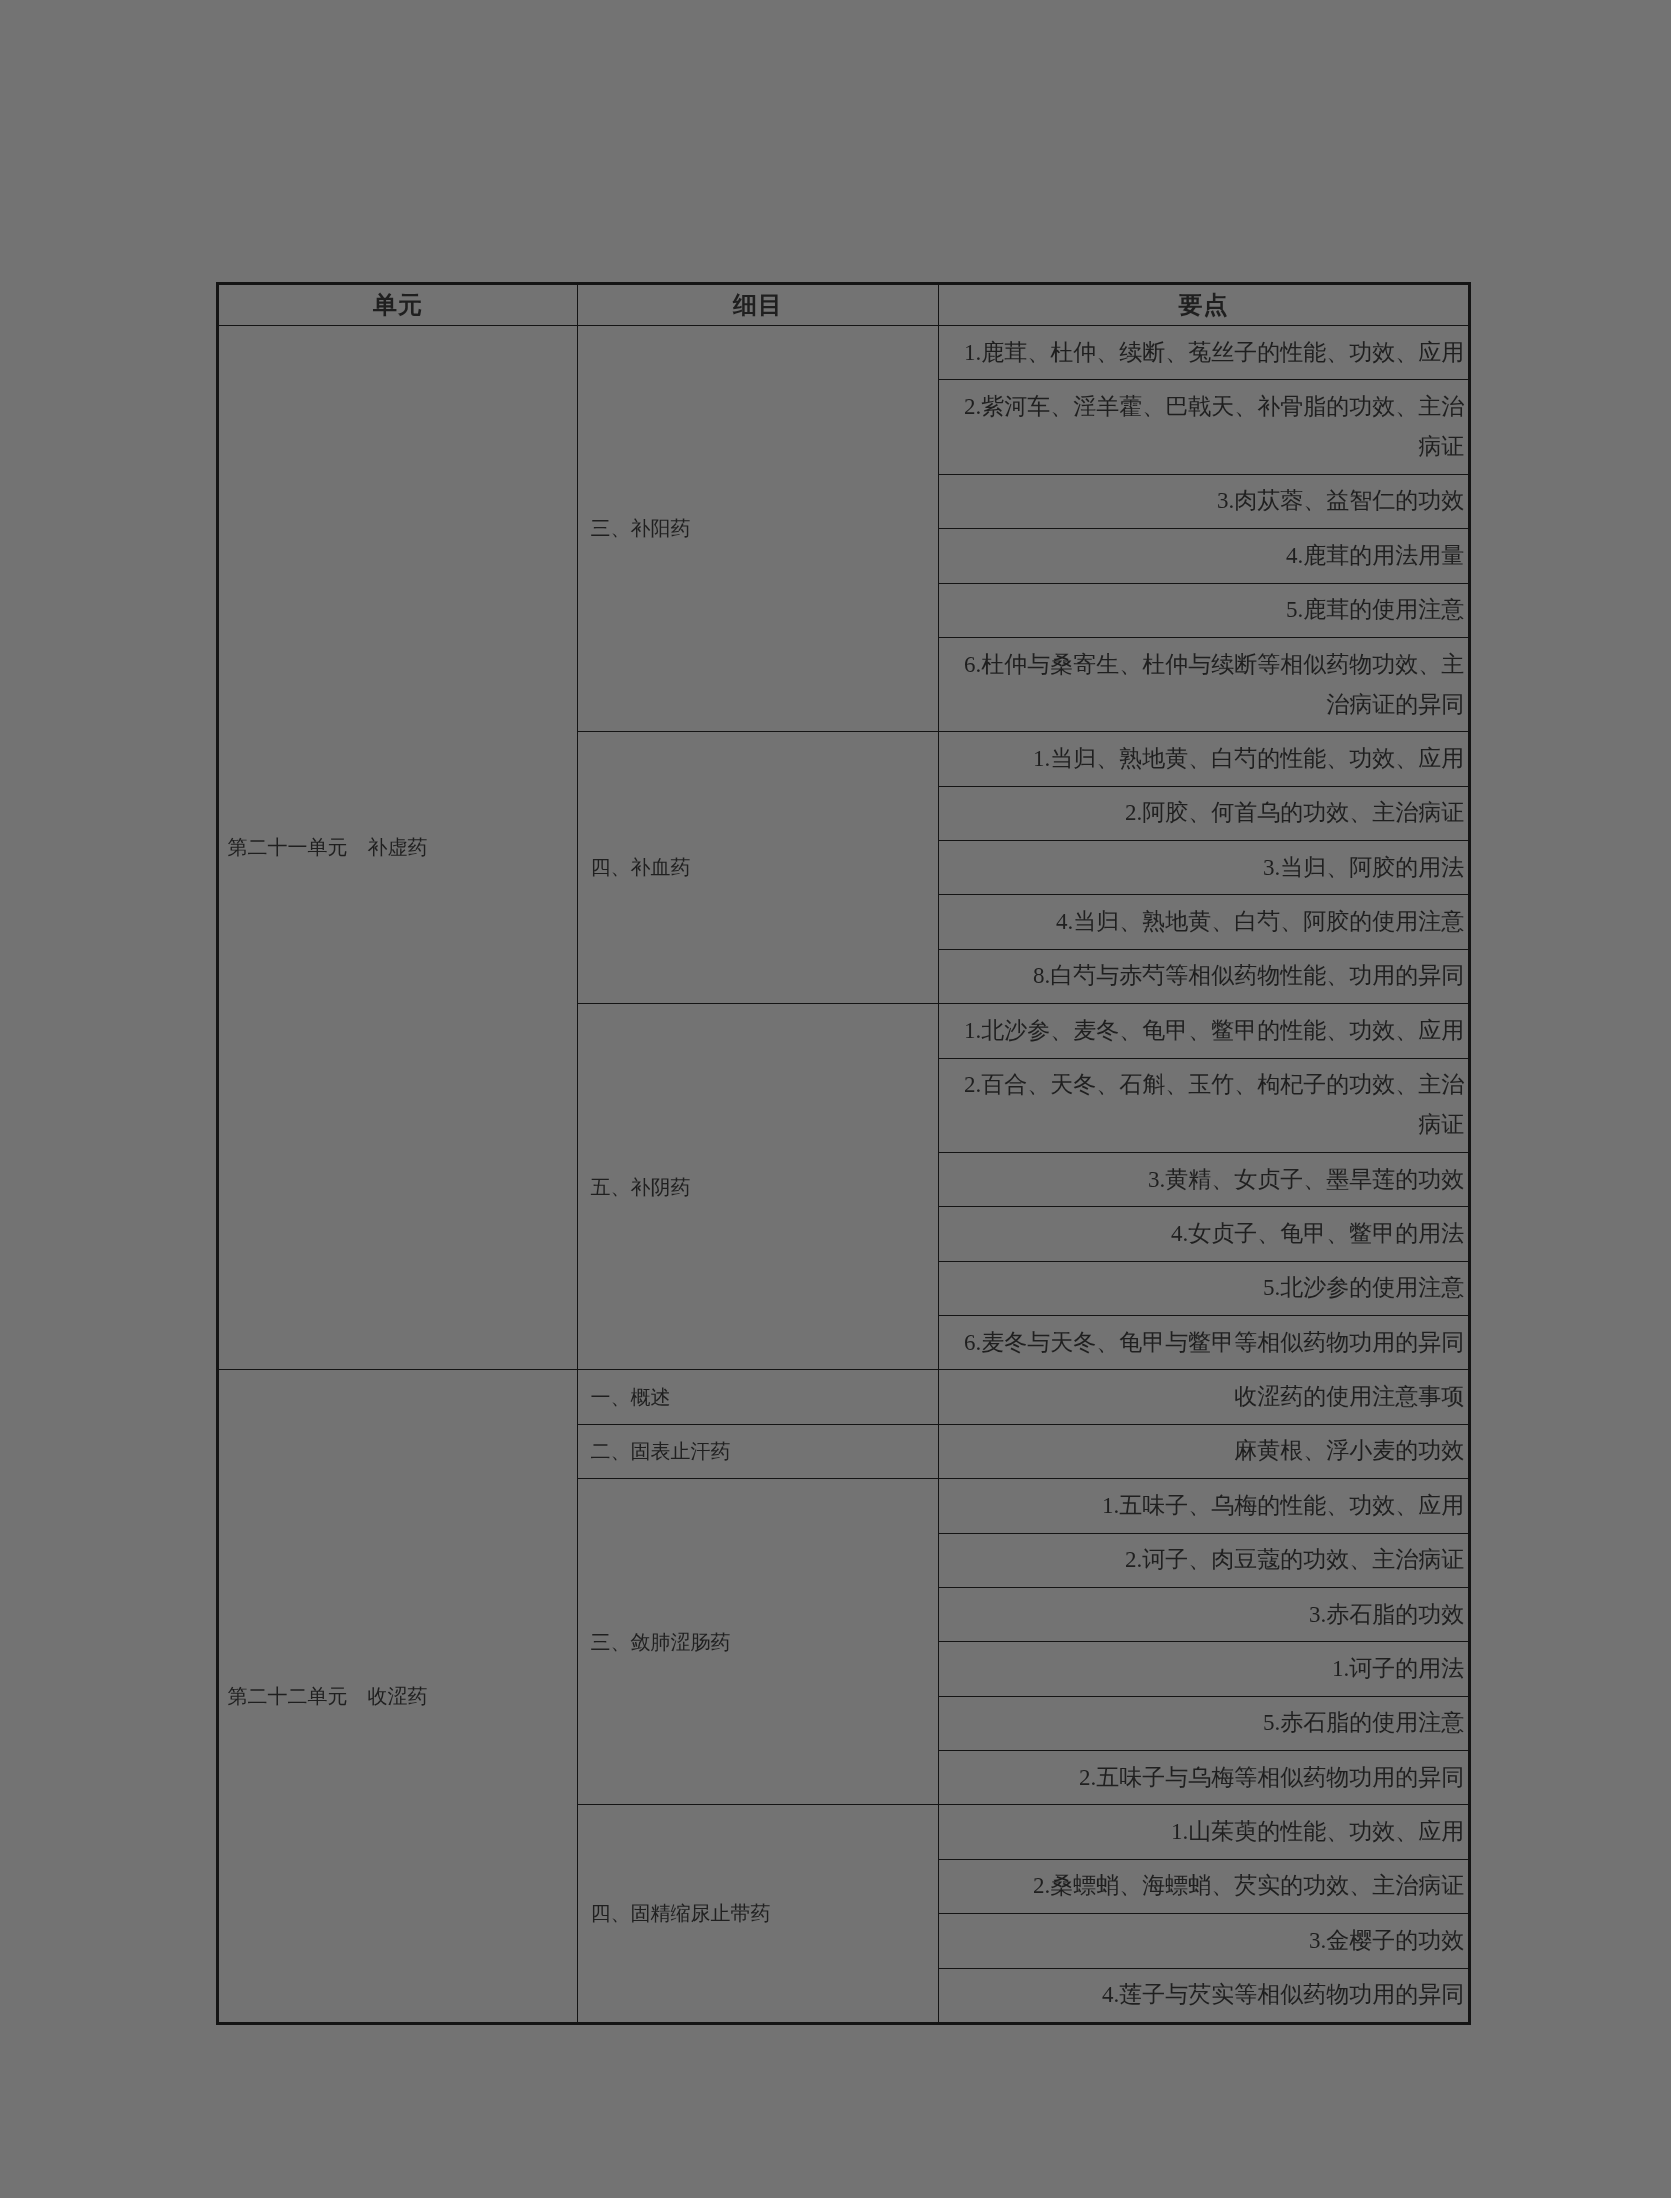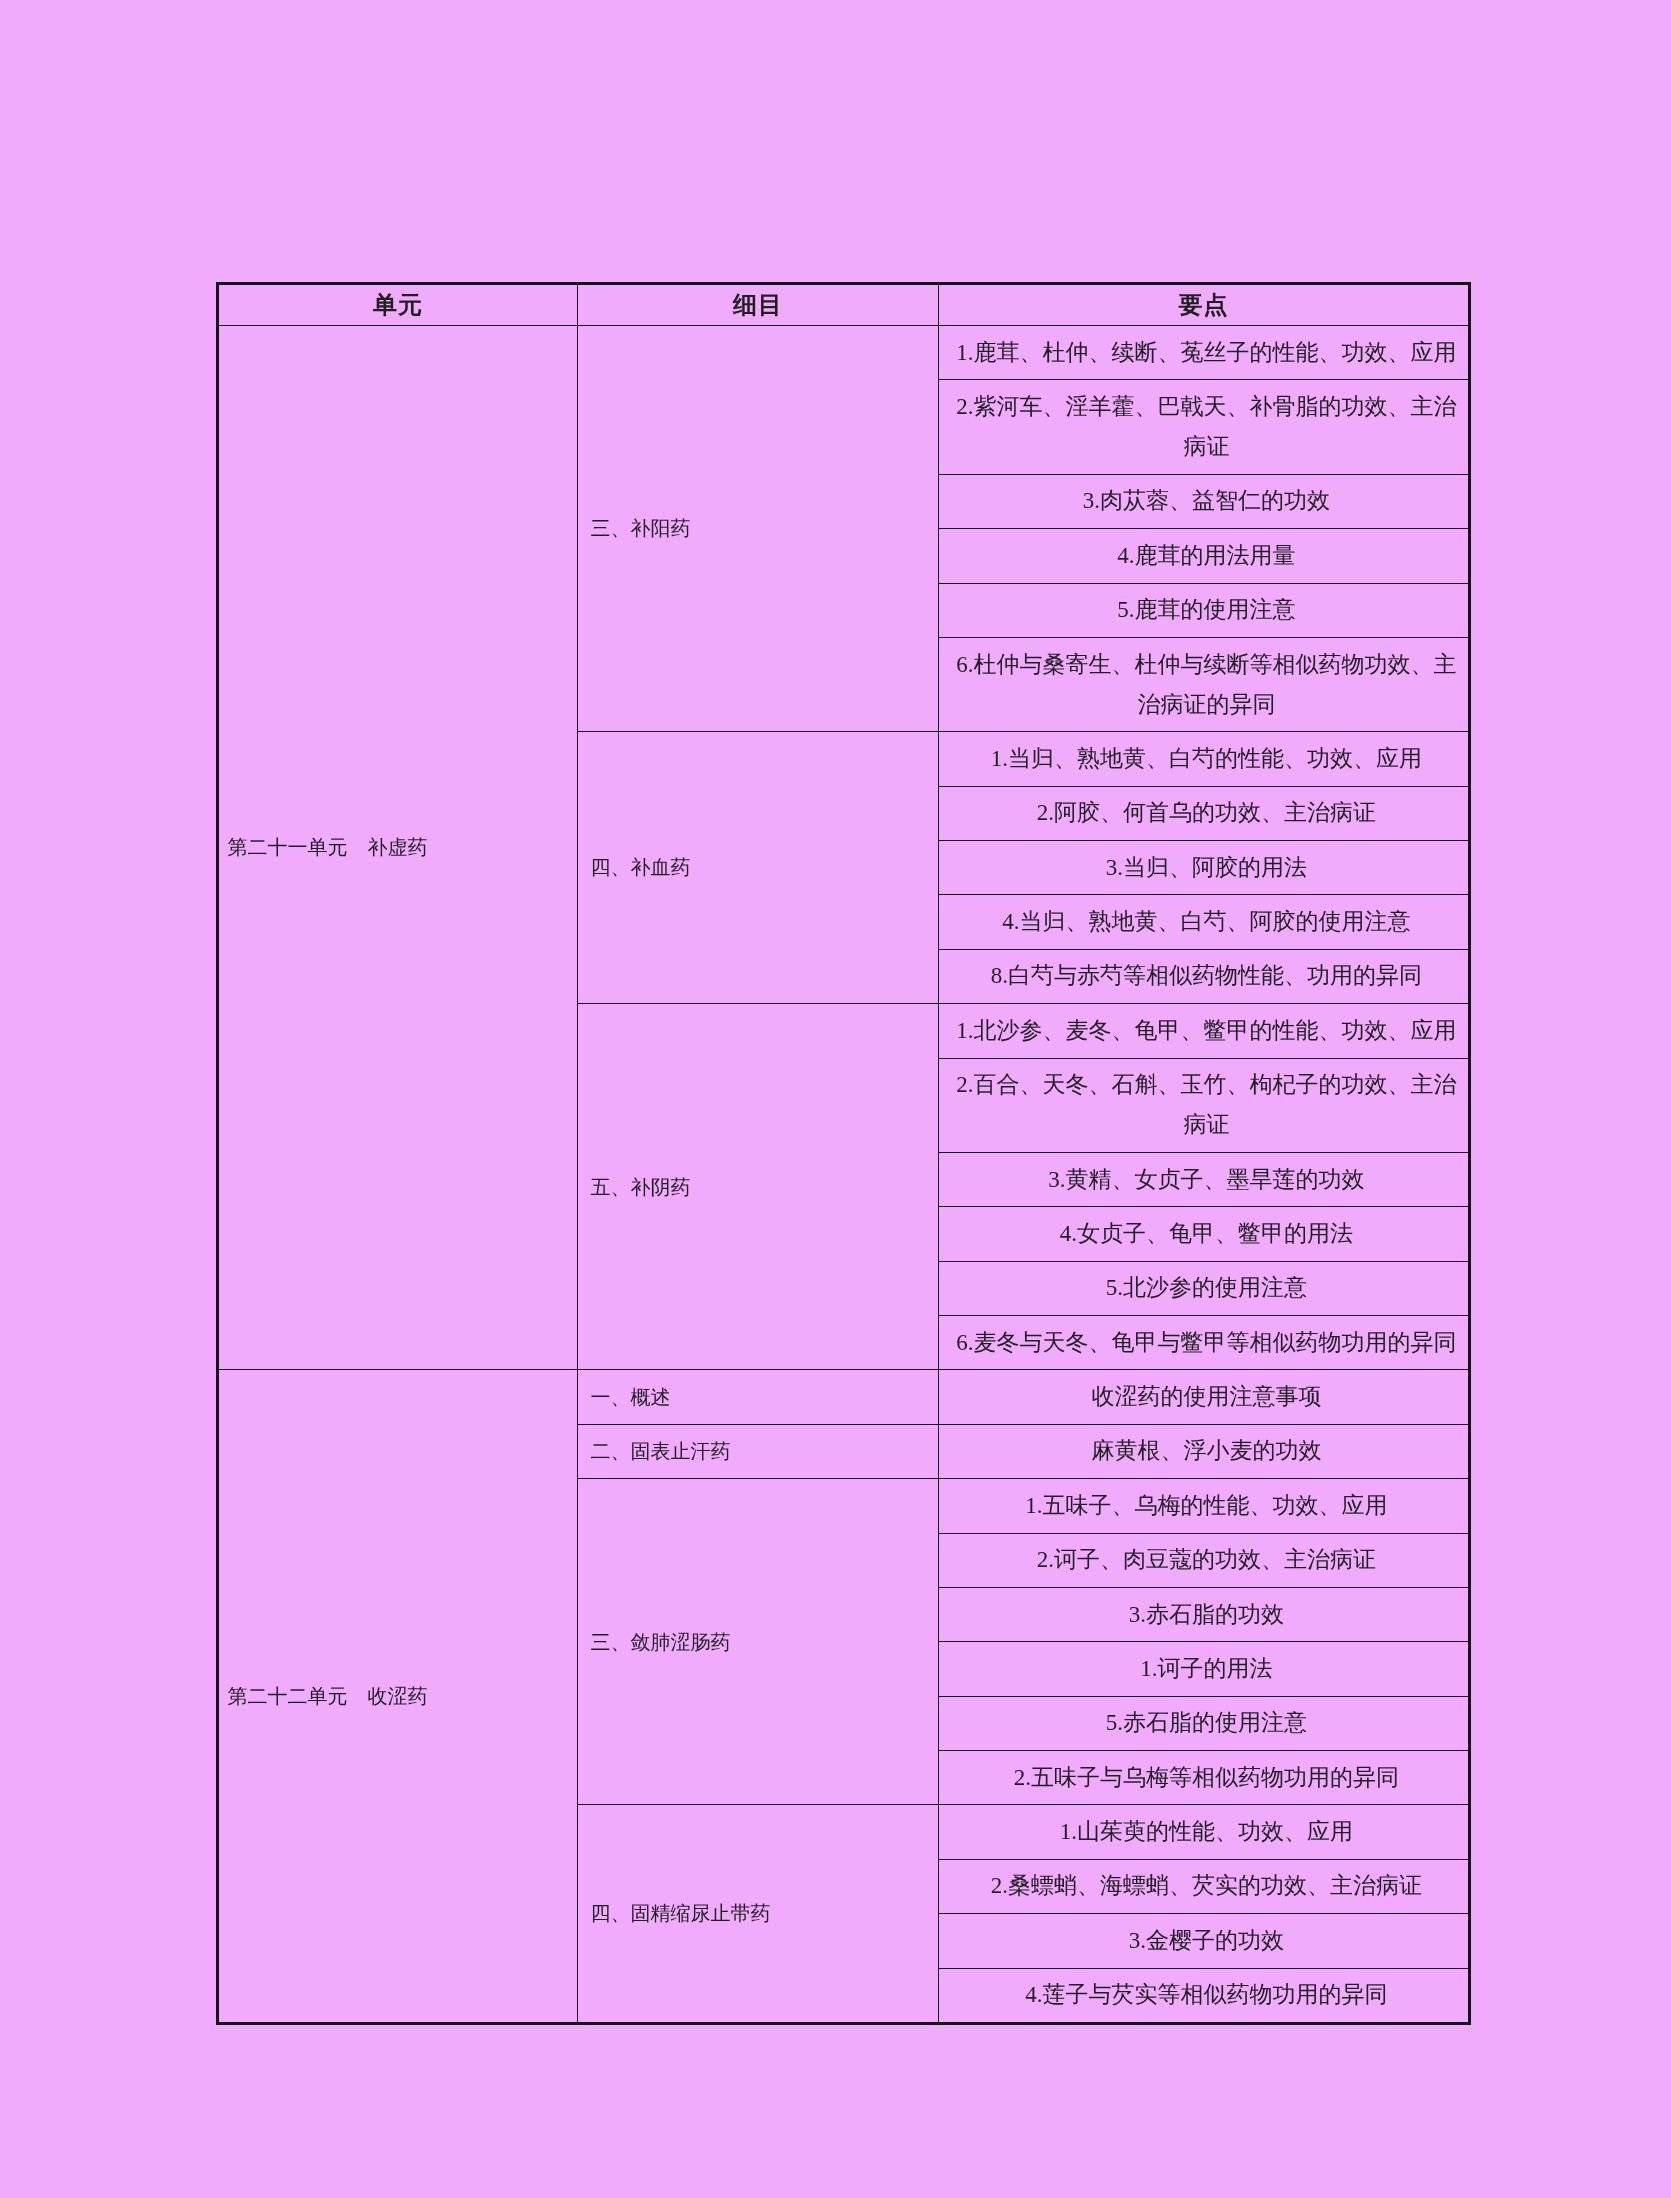--- a/index.html
+++ b/index.html
@@ -4,21 +4,21 @@
 <style>
   html, body {
     margin: 0;
     padding: 0;
     background: #ffffff;
   }
   .page {
     position: relative;
     width: 1672px;
     height: 2199px;
-    background: #f0abfc;
+    background: #737373;
     font-family: "Liberation Serif", "DejaVu Serif", serif;
     color: #1f1f1f;
     overflow: hidden;
   }
   table.syllabus {
     position: absolute;
     left: 216px;
     top: 282px;
     width: 1252px;
     border-collapse: collapse;
@@ -49,21 +49,21 @@
   }
   td.detail-cell {
     font-size: 20px;
     text-align: left;
     vertical-align: middle;
     padding: 0 3.8px 0 12.4px;
     line-height: 32.5px;
   }
   td.point-cell {
     font-size: 23px;
-    text-align: center;
+    text-align: right;
     vertical-align: middle;
     height: 43px;
     line-height: 40px;
     padding: 6.7px 3.8px 6.7px 9.6px;
     word-break: break-all;
   }
   .page-number {
     position: absolute;
     left: 0;
     top: 2091px;

